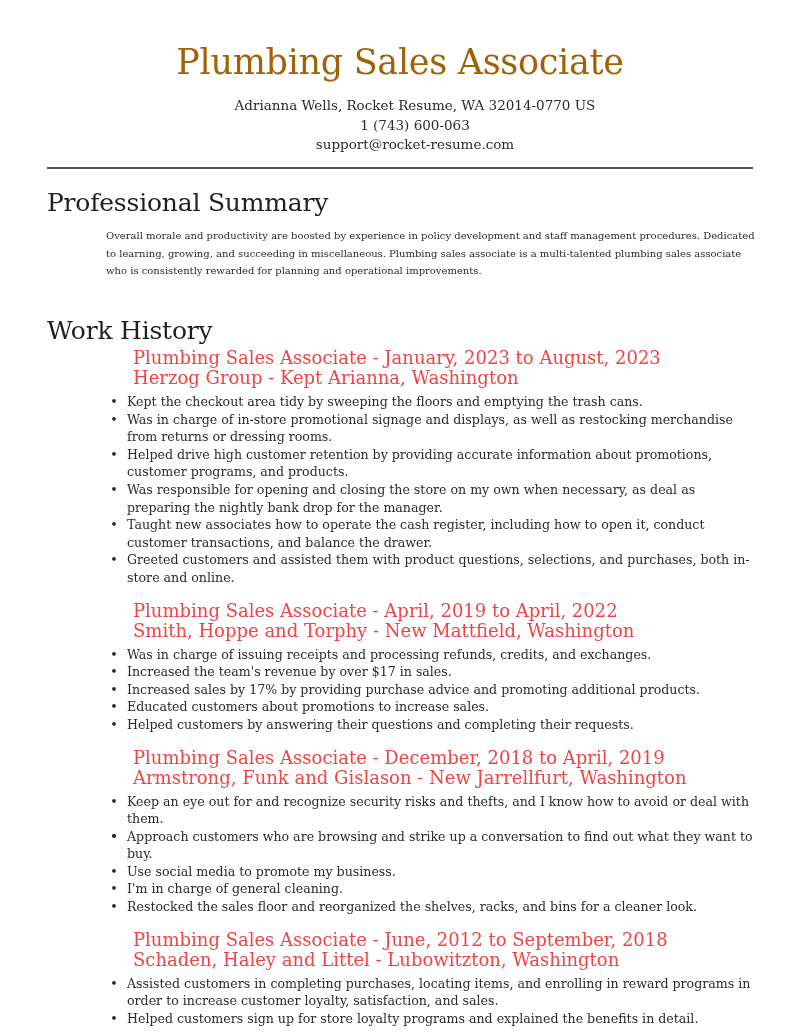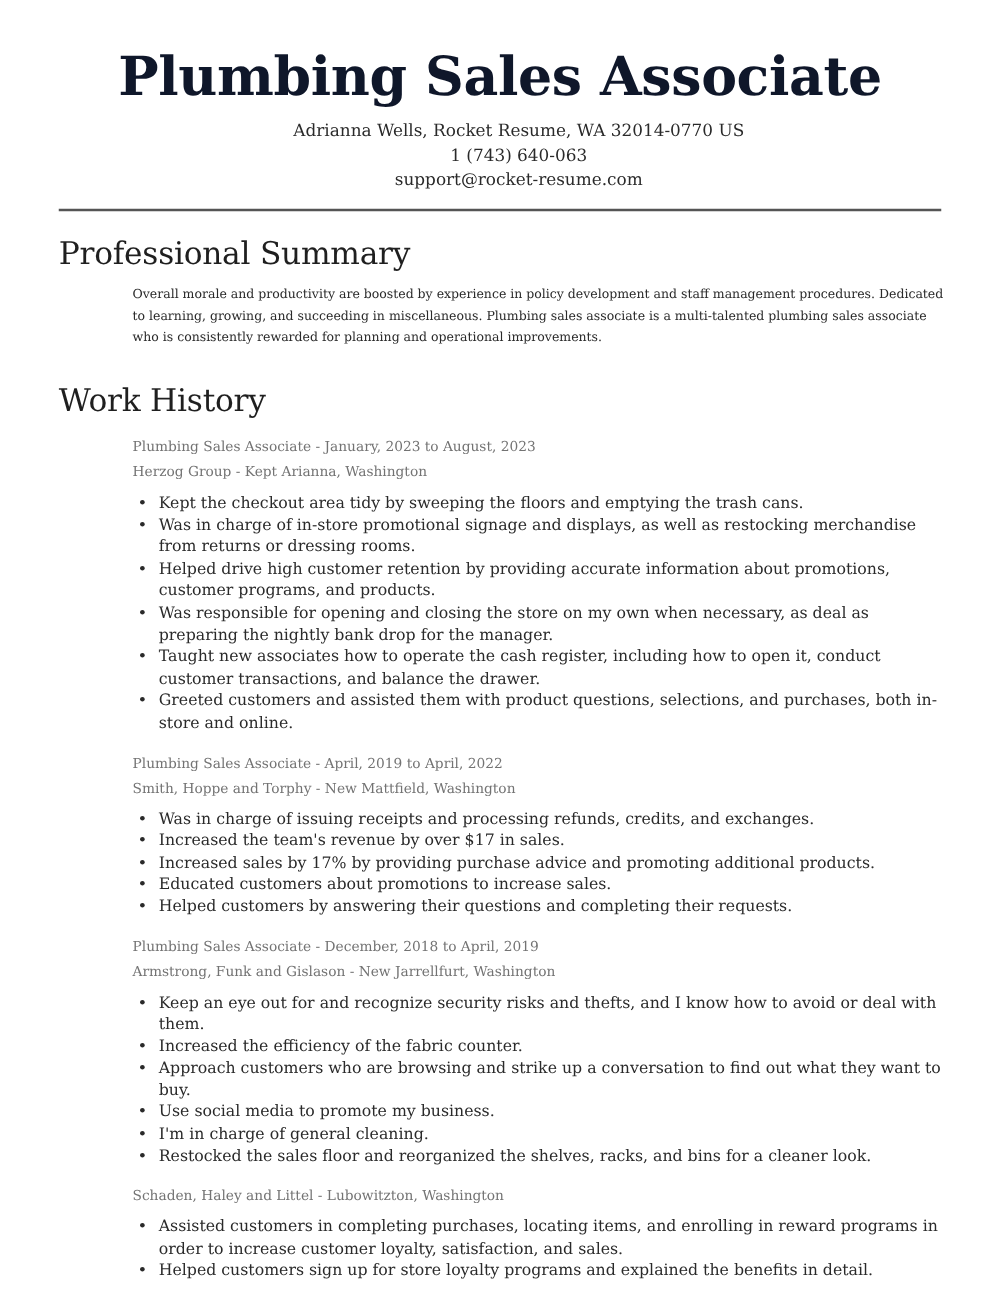--- a/index.html
+++ b/index.html
@@ -19,23 +19,23 @@
       position: absolute;
       left: 0;
       top: 0;
       width: 800px;
     }
     .header {
       text-align: center;
       padding-top: 40px;
     }
     .title {
-      font-size: 43px;
-      font-weight: bold;
-      color: #0f172a;
+      font-size: 35px;
+      font-weight: normal;
+      color: #a16207;
       margin: 0;
       line-height: 44px;
       letter-spacing: -0.3px;
     }
     .contact {
       margin-top: 12px;
       font-size: 13.5px;
       line-height: 19.5px;
       color: #2a2a2a;
       padding-left: 30px;
@@ -70,24 +70,25 @@
       margin: 0;
     }
     .jobs {
       position: absolute;
       left: 106px;
       top: 348px;
       width: 650px;
     }
     .job { margin-bottom: 14px; }
     .job-line {
-      font-size: 11px;
+      font-size: 18px;
       line-height: 20px;
-      color: #737373;
+      color: #ef4444;
       white-space: nowrap;
+      margin-left: 27px;
     }
     .job ul {
       margin: 5px 0 0 0;
       padding: 0 0 0 21px;
       list-style: none;
     }
     .job li {
       position: relative;
       font-size: 12.6px;
       line-height: 17.6px;
@@ -103,31 +104,31 @@
   </style>
 </head>
 <body>
 
 <div class="page">
 
   <header class="header">
     <h1 class="title">Plumbing Sales Associate</h1>
     <div class="contact">
       <div>Adrianna Wells, Rocket Resume, WA 32014-0770 US</div>
-      <div>1 (743) 640-063</div>
+      <div>1 (743) 600-063</div>
       <div>support@rocket-resume.com</div>
     </div>
   </header>
 
   <div class="rule"></div>
 
   <h2 class="section-title" style="top:188px;">Professional Summary</h2>
   <p class="summary">Overall morale and productivity are boosted by experience in policy development and staff management procedures. Dedicated to learning, growing, and succeeding in miscellaneous. Plumbing sales associate is a multi-talented plumbing sales associate who is consistently rewarded for planning and operational improvements.</p>
 
-  <h2 class="section-title" style="top:306px;">Work History</h2>
+  <h2 class="section-title" style="top:316px;">Work History</h2>
 
   <div class="jobs">
 
     <div class="job">
       <div class="job-line">Plumbing Sales Associate - January, 2023 to August, 2023</div>
       <div class="job-line">Herzog Group - Kept Arianna, Washington</div>
       <ul>
         <li><span class="bullet">•</span><span>Kept the checkout area tidy by sweeping the floors and emptying the trash cans.</span></li>
         <li><span class="bullet">•</span><span>Was in charge of in-store promotional signage and displays, as well as restocking merchandise from returns or dressing rooms.</span></li>
         <li><span class="bullet">•</span><span>Helped drive high customer retention by providing accurate information about promotions, customer programs, and products.</span></li>
@@ -147,29 +148,30 @@
         <li><span class="bullet">•</span><span>Educated customers about promotions to increase sales.</span></li>
         <li><span class="bullet">•</span><span>Helped customers by answering their questions and completing their requests.</span></li>
       </ul>
     </div>
 
     <div class="job">
       <div class="job-line">Plumbing Sales Associate - December, 2018 to April, 2019</div>
       <div class="job-line">Armstrong, Funk and Gislason - New Jarrellfurt, Washington</div>
       <ul>
         <li><span class="bullet">•</span><span>Keep an eye out for and recognize security risks and thefts, and I know how to avoid or deal with them.</span></li>
-        <li><span class="bullet">•</span><span>Increased the efficiency of the fabric counter.</span></li>
+        <li><span class="bullet">•</span></li>
         <li><span class="bullet">•</span><span>Approach customers who are browsing and strike up a conversation to find out what they want to buy.</span></li>
         <li><span class="bullet">•</span><span>Use social media to promote my business.</span></li>
         <li><span class="bullet">•</span><span>I'm in charge of general cleaning.</span></li>
         <li><span class="bullet">•</span><span>Restocked the sales floor and reorganized the shelves, racks, and bins for a cleaner look.</span></li>
       </ul>
     </div>
 
     <div class="job">
+      <div class="job-line">Plumbing Sales Associate - June, 2012 to September, 2018</div>
       <div class="job-line">Schaden, Haley and Littel - Lubowitzton, Washington</div>
       <ul>
         <li><span class="bullet">•</span><span>Assisted customers in completing purchases, locating items, and enrolling in reward programs in order to increase customer loyalty, satisfaction, and sales.</span></li>
         <li><span class="bullet">•</span><span>Helped customers sign up for store loyalty programs and explained the benefits in detail.</span></li>
 
       </ul>
     </div>
 
   </div>
 </div>

